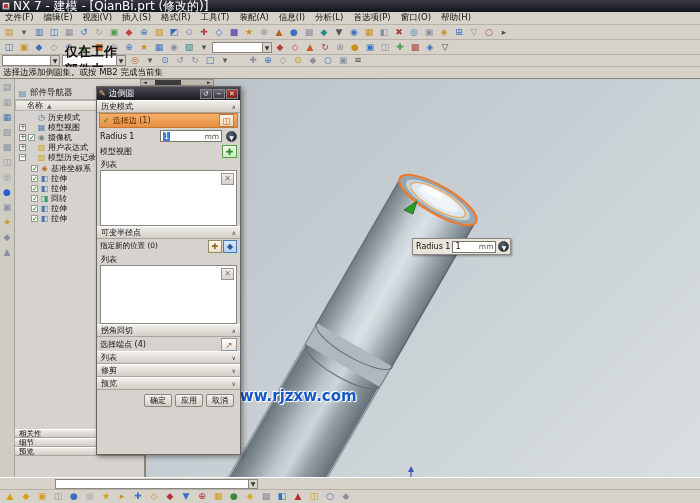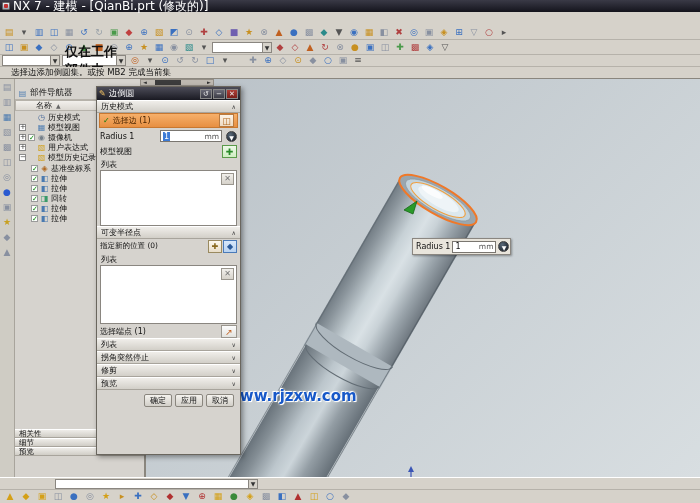--- a/index.html
+++ b/index.html
@@ -25,37 +25,37 @@
   .ticon:empty{width:8px;}
   .tcombo{height:11px;background:#fff;border:1px solid #8a8680;display:inline-flex;align-items:center;
     font-size:8px;padding-left:2px;flex:none;position:relative;}
   .tcombo .dd{position:absolute;right:0;top:0;width:9px;height:9px;background:#d6d2ca;border-left:1px solid #8a8680;
     font-size:6px;text-align:center;line-height:9px;color:#333;}
 
   
   .selbar{position:absolute;left:0;top:55px;width:700px;height:12px;background:#d6d2ca;
     border-bottom:1px solid #b6b2aa;display:flex;align-items:center;gap:2px;padding-left:2px;}
   .cuebar{position:absolute;left:0;top:67px;width:700px;height:12px;background:#d6d2ca;
-    border-bottom:1px solid #8a867e;display:flex;align-items:center;padding-left:11px;font-size:8.5px;}
+    border-bottom:1px solid #8a867e;display:flex;align-items:center;padding-left:3px;font-size:8.5px;}
 
   
   .resource-strip{position:absolute;left:0;top:79px;width:15px;height:398px;background:#cfccc4;
     border-right:1px solid #a8a49c;display:flex;flex-direction:column;align-items:center;padding-top:3px;gap:4px;}
   .ricon{width:11px;height:11px;font-size:9px;line-height:11px;text-align:center;flex:none;}
 
   .navigator{position:absolute;left:15px;top:79px;width:130px;height:398px;background:#d6d3ce;
     border-right:1px solid #8a867e;}
   .nav-scroll{position:absolute;left:125px;top:0px;width:74px;height:7px;background:#beb9b1;
     border:1px solid #948f87;display:flex;align-items:center;z-index:12;}
   .nav-scroll .arr{width:8px;font-size:5px;line-height:5px;text-align:center;color:#333;}
   .nav-scroll .thumb{width:26px;height:5px;background:#3c3c3c;margin-left:6px;}
   .nav-header{height:13px;display:flex;align-items:center;gap:3px;padding-left:3px;font-size:8.5px;
     background:#d6d3ce;border-bottom:1px solid #b6b2aa;margin-top:8px;}
   .nav-colhead{height:11px;background:linear-gradient(#f2f0ec,#dcd8d2);border:1px solid #b6b2aa;
-    display:flex;align-items:center;font-size:8px;padding-left:20px;gap:4px;text-align:right;}
+    display:flex;align-items:center;font-size:8px;padding-left:11px;gap:4px;text-align:right;}
   .tree{padding-top:1px;}
   .tree-row{height:10px;display:flex;align-items:center;gap:2px;padding-left:4px;white-space:nowrap;}
   .tree-ind .tree-row{padding-left:16px;}
   .exp{width:7px;height:7px;flex:none;border:1px solid #8a8a8a;background:#fff;font-size:7px;
     line-height:5px;text-align:center;color:#333;}
   .exp:empty{border-color:transparent;background:transparent;}
   .chk{width:7px;height:7px;flex:none;border:1px solid #9a9a9a;background:#fff;font-size:7px;
     line-height:6px;text-align:center;color:#0a8a0a;font-weight:bold;}
   .chk:empty{border-color:transparent;background:transparent;}
   .tico{width:9px;flex:none;font-size:8px;line-height:9px;text-align:center;}
@@ -130,20 +130,35 @@
 </head>
 <body>
 
 <div id="app">
 
   <div class="titlebar">
     <span class="nxlogo"></span>
     <span>NX 7 - 建模 - [QianBi.prt (修改的)]</span>
   </div>
 
+  <div class="menubar">
+
+  <span>文件(F)</span>
+      <span>编辑(E)</span>
+      <span>视图(V)</span>
+      <span>插入(S)</span>
+      <span>格式(R)</span>
+      <span>工具(T)</span>
+      <span>装配(A)</span>
+      <span>信息(I)</span>
+      <span>分析(L)</span>
+      <span>首选项(P)</span>
+      <span>窗口(O)</span>
+      <span>帮助(H)</span>
+    </div>
 
   <div class="tbar" style="top:25px;">
 
   <span class="ticon" style="color: rgb(200, 144, 32);">▤</span>
       <span class="ticon" style="color: rgb(85, 85, 85);">▾</span>
       <span class="ticon" style="color: rgb(58, 112, 192);">▥</span>
       <span class="ticon" style="color: rgb(58, 112, 192);">◫</span>
       <span class="ticon" style="color: rgb(136, 144, 160);">▦</span>
       <span class="ticon" style="color: rgb(58, 112, 192);">↺</span>
       <span class="ticon" style="color: rgb(152, 160, 168);">↻</span>
@@ -482,32 +497,32 @@
       </span>
     </div>
 
     <div class="lbl-row">
       <span>列表</span>
     </div>
     <div class="listbox lb2">
       <span class="x-btn">✕</span>
     </div>
 
+    <div class="sec">
+      <span>拐角回切</span>
+      <span class="chev">∧</span>
+    </div>
 
     <div class="row-plain">
-      <span>选择端点 (1)</span>
+      <span>选择端点 (4)</span>
       <span class="pickbtn">↗</span>
     </div>
 
     <div class="sec">
       <span>列表</span>
-      <span class="chev">∨</span>
-    </div>
-    <div class="sec">
-      <span>拐角突然停止</span>
       <span class="chev">∨</span>
     </div>
     <div class="sec">
       <span>修剪</span>
       <span class="chev">∨</span>
     </div>
     <div class="sec">
       <span>预览</span>
       <span class="chev">∨</span>
     </div>

